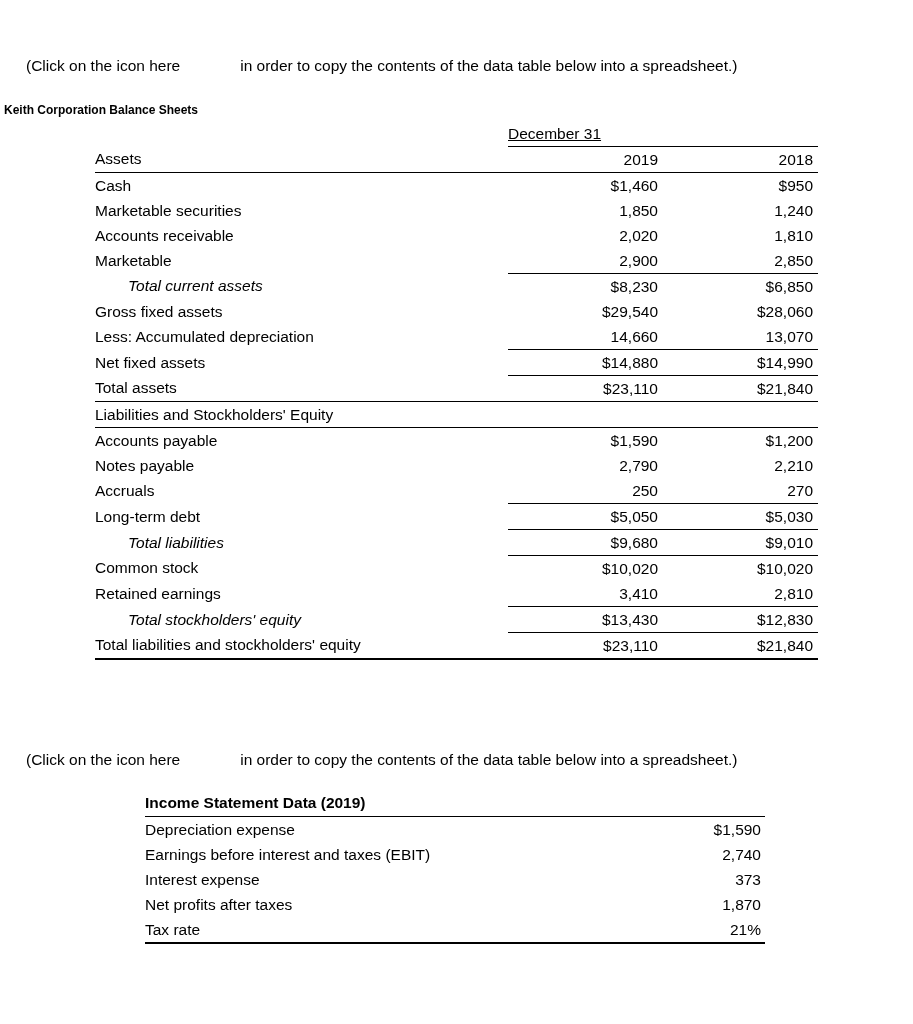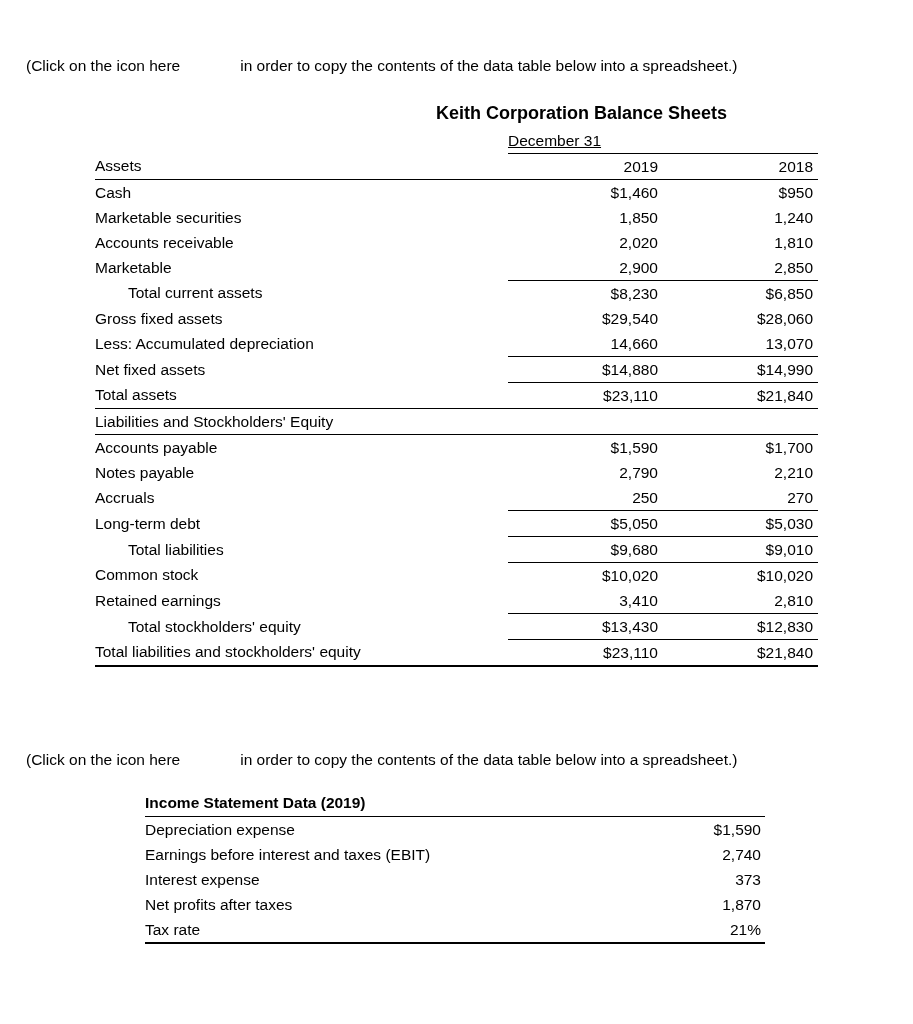--- a/index.html
+++ b/index.html
@@ -38,22 +38,22 @@
 
   
   .bs-wrap {
     position: absolute;
     left: 95px;
     top: 103px;
     width: 723px;
   }
   .bs-title {
     font-weight: bold;
-    font-size: 18px;
-    text-align: right;
+    font-size: 12px;
+    text-align: left;
     width: 723px;
     margin-left: -91px;  
     padding-bottom: 4px;
   }
 
   table.bs {
     border-collapse: collapse;
     width: 723px;
     table-layout: fixed;
     font-size: 15.5px;
@@ -67,21 +67,21 @@
     height: 25px;
     vertical-align: middle;
     font-weight: normal;
     text-align: left;
   }
   table.bs td.num, table.bs th.num {
     text-align: right;
     padding-right: 5px;
   }
   .bold { font-weight: bold; margin-left: 48px; }
-  .indent { padding-left: 33px !important; }
+  .indent { padding-left: 33px !important; font-style: italic; }
   .rule-top-num    { border-top: 1.4px solid #000; }
   .rule-bot-num    { border-bottom: 1.4px solid #000; }
   .rule-bot-label  { border-bottom: 1.4px solid #000; }
   .rule-thick-bot  { border-bottom: 2.2px solid #000; }
 
   
   .dec-head {
     text-align: center;
     font-weight: bold;
     font-size: 15.5px;
@@ -200,21 +200,21 @@
 
         <tr>
           <td class="bold rule-bot-label">Liabilities and Stockholders' Equity</td>
           <td class="rule-bot-num"></td>
           <td class="rule-bot-num"></td>
         </tr>
 
         <tr>
           <td>Accounts payable</td>
           <td class="num">$1,590</td>
-          <td class="num">$1,700</td>
+          <td class="num">$1,200</td>
         </tr>
 
         <tr>
           <td>Notes payable</td>
           <td class="num">2,790</td>
           <td class="num">2,210</td>
         </tr>
 
         <tr>
           <td>Accruals</td>

